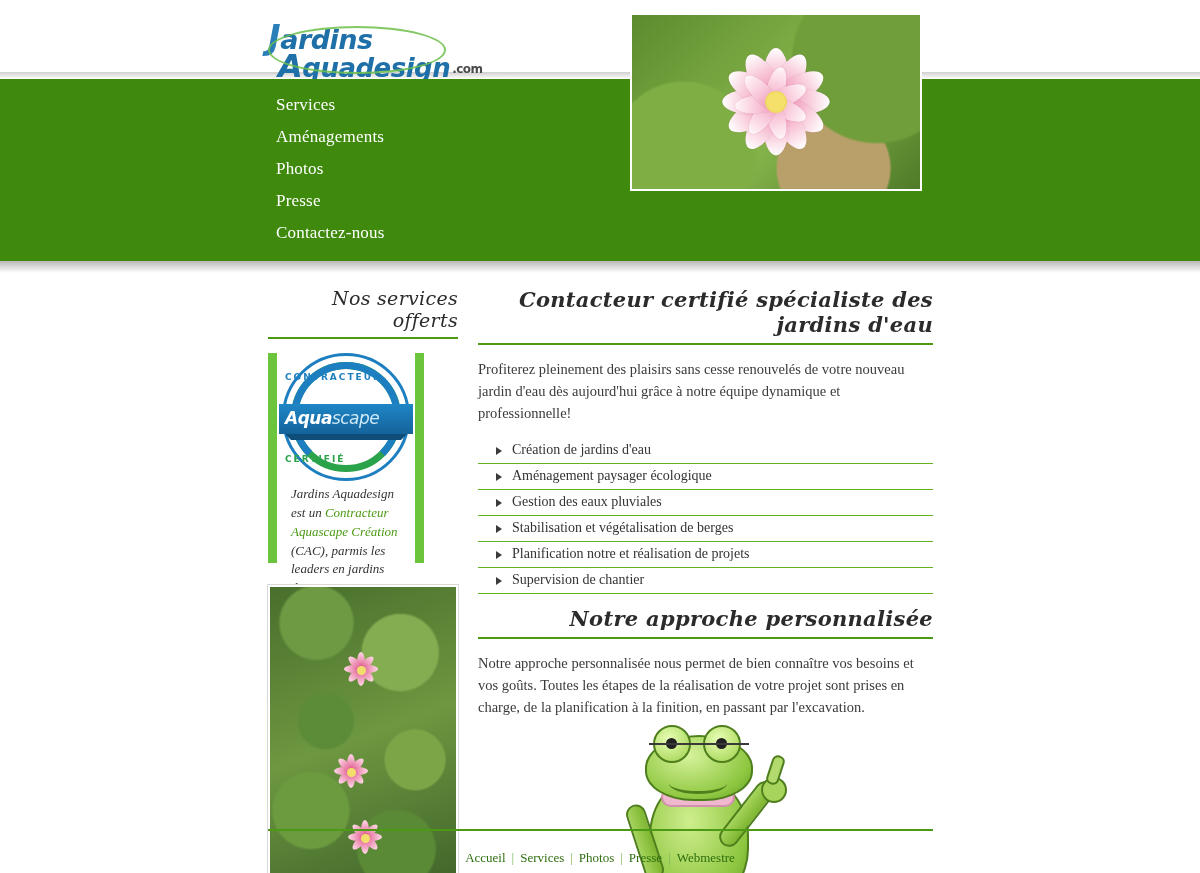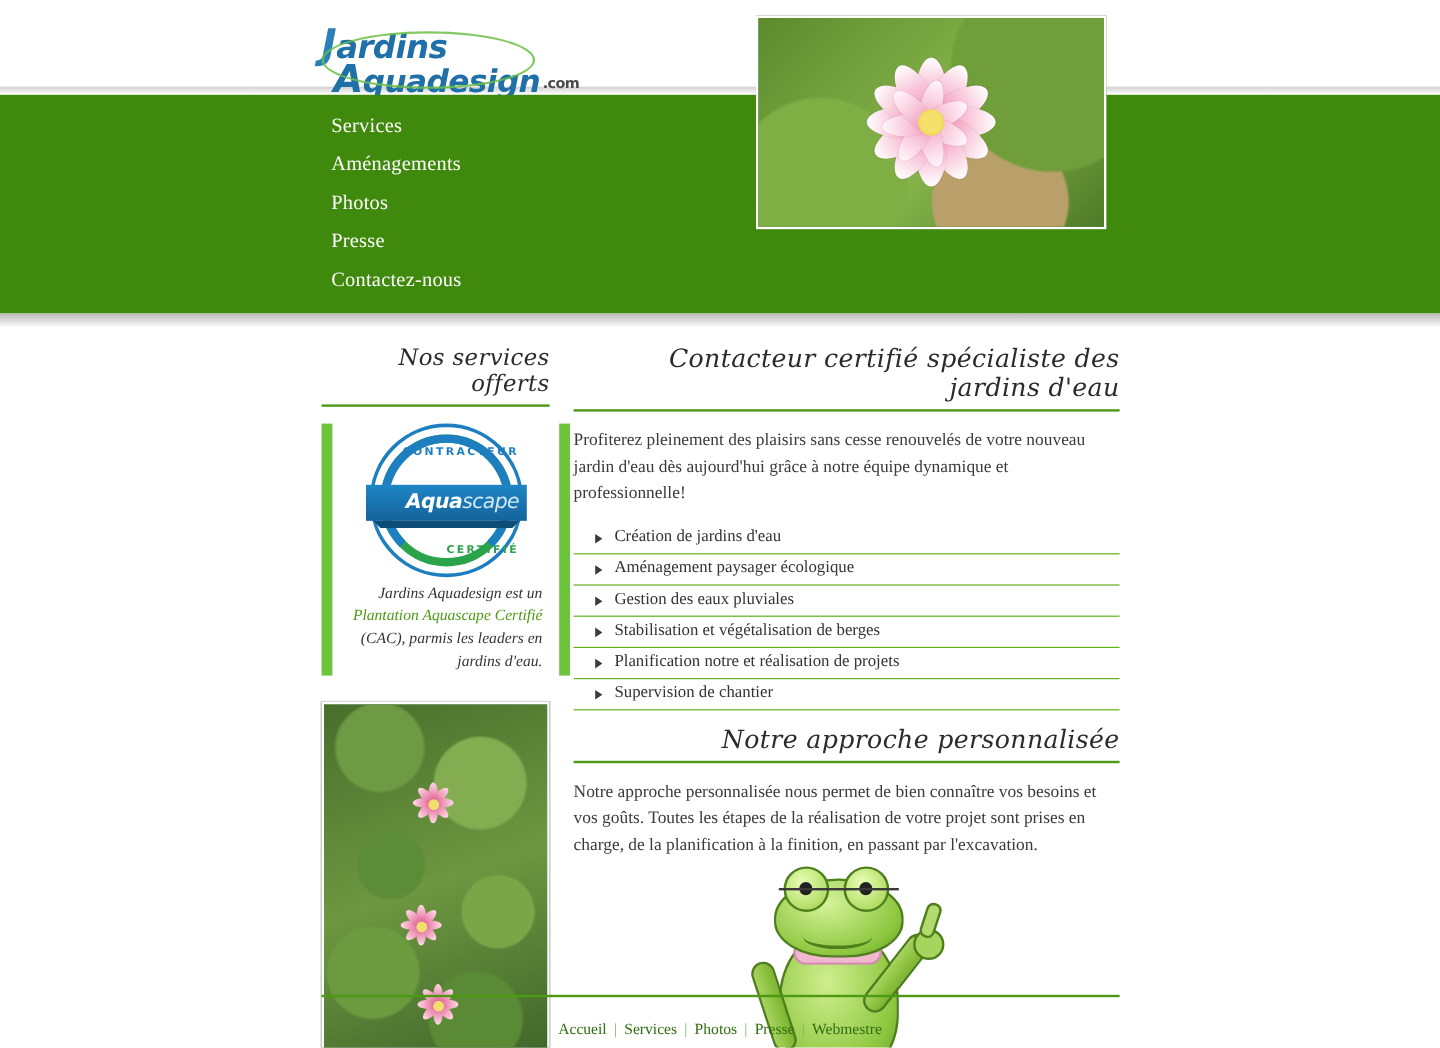--- a/index.html
+++ b/index.html
@@ -185,33 +185,34 @@
     font-style: italic;
     font-size: 19px;
     color: #2b2b2b;
     text-align: right;
     padding-bottom: 6px;
     border-bottom: 2px solid #4c9a13;
     letter-spacing: 0.3px;
   }
   .script-head.wide {
     font-size: 21px;
+    font-weight: bold;
   }
 
   
   .badge-box {
     margin-top: 14px;
-    width: 207px;
+    width: 156px;
     height: 210px;
     background: #ffffff;
     border-left: 9px solid #6cc43c;
     border-right: 9px solid #6cc43c;
     box-sizing: border-box;
     position: relative;
-    text-align: right;
+    text-align: left;
   }
   .seal {
     width: 128px;
     height: 128px;
     margin: 12px auto 4px auto;
     border-radius: 50%;
     background: #ffffff;
     border: 3px solid #1d7fc0;
     position: relative;
     box-sizing: border-box;
@@ -551,21 +552,21 @@
         <div class="seal-ring"></div>
         <div class="seal-ring blue"></div>
         <div class="seal-top-text">CONTRACTEUR</div>
         <div class="seal-banner"></div>
         <div class="seal-word">
           <span>Aqua</span><span class="light">scape</span>
         </div>
         <div class="seal-bottom-text">CERTIFIÉ</div>
       </div>
       <div class="badge-caption">
-        <span>Jardins Aquadesign est un </span><a href="#">Plantation Aquascape Certifié</a><span> (CAC), parmis les leaders en jardins d'eau.</span>
+        <span>Jardins Aquadesign est un </span><a href="#">Contracteur Aquascape Création</a><span> (CAC), parmis les leaders en jardins d'eau.</span>
       </div>
     </div>
 
     <div class="pond-photo">
       <div class="pond-bg"></div>
       <div class="mini-flower mf1">
         <div class="mp" style="transform:rotate(0deg)"></div>
         <div class="mp" style="transform:rotate(45deg)"></div>
         <div class="mp" style="transform:rotate(90deg)"></div>
         <div class="mp" style="transform:rotate(135deg)"></div>

